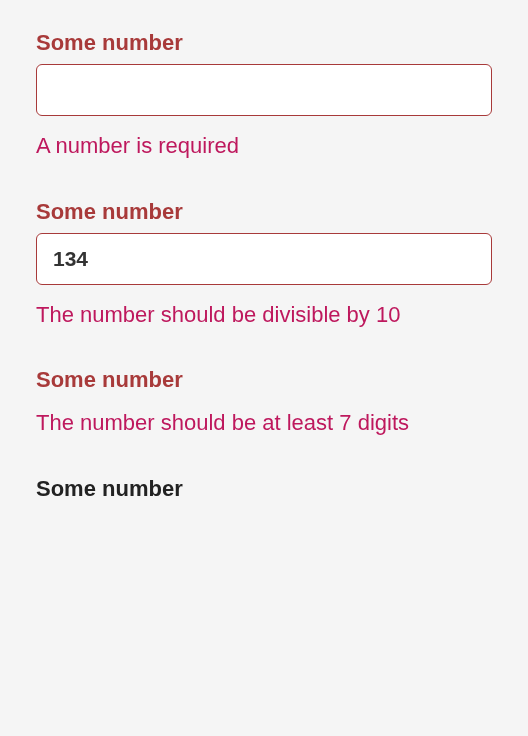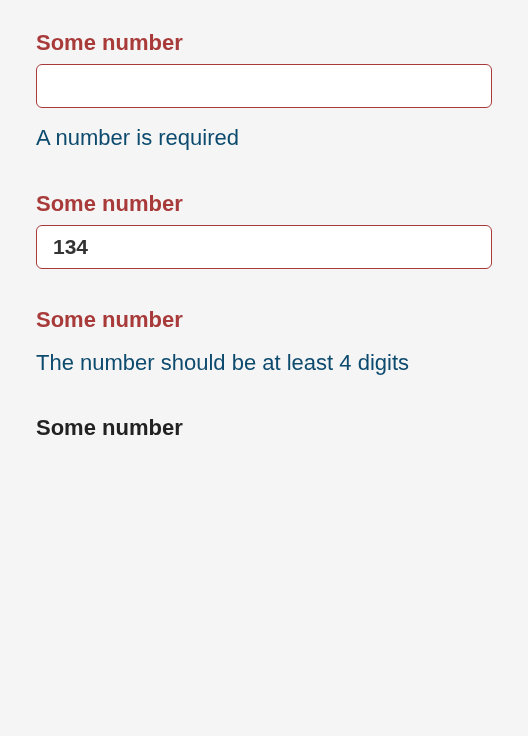--- a/index.html
+++ b/index.html
@@ -24,57 +24,58 @@
       display: block;
     }
     .field-label.error {
       color: #a83a3a;
     }
     .field-label.valid {
       color: #222;
     }
     .field-input {
       width: 100%;
-      height: 44px;
+      height: 52px;
       border-radius: 6px;
       padding: 0 16px;
       font-size: 21px;
       font-weight: 600;
       color: #333;
       background: #fff;
       outline: none;
       font-family: inherit;
     }
     .field-input.error {
       border: 1.5px solid #a83a3a;
     }
     .field-input.valid {
       border: 1.5px solid #ccc;
     }
     .field-message {
       font-size: 22px;
-      color: #0c4a6e;
+      color: #be185d;
       margin-top: 16px;
       line-height: 1.3;
     }
   </style>
 </head>
 <body>
 
 <div class="field-group">
   <label class="field-label error">Some number</label>
   <input type="text" class="field-input error" value="" style="">
   <div class="field-message">A number is required</div>
 </div>
 
 <div class="field-group">
   <label class="field-label error">Some number</label>
   <input type="text" class="field-input error" value="134" style="">
+  <div class="field-message">The number should be divisible by 10</div>
 </div>
 
 <div class="field-group">
   <label class="field-label error">Some number</label>
-  <div class="field-message">The number should be at least 4 digits</div>
+  <div class="field-message">The number should be at least 7 digits</div>
 </div>
 
 <div class="field-group">
   <label class="field-label valid">Some number</label>
 </div>
 
 </body></html>

